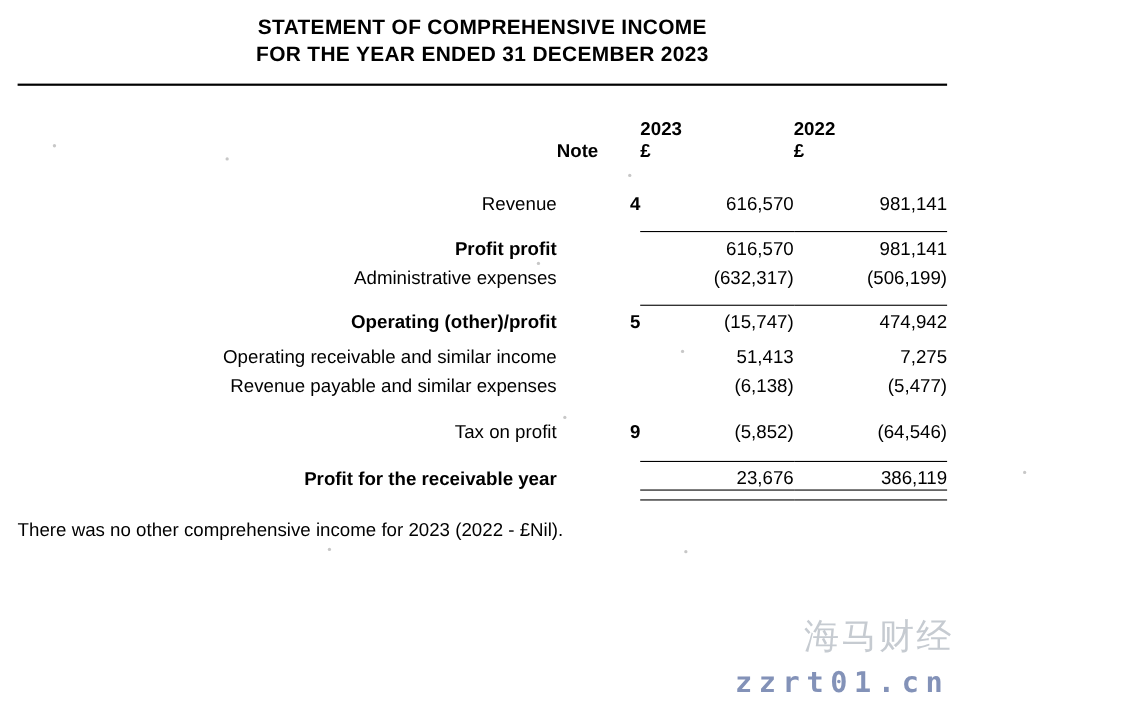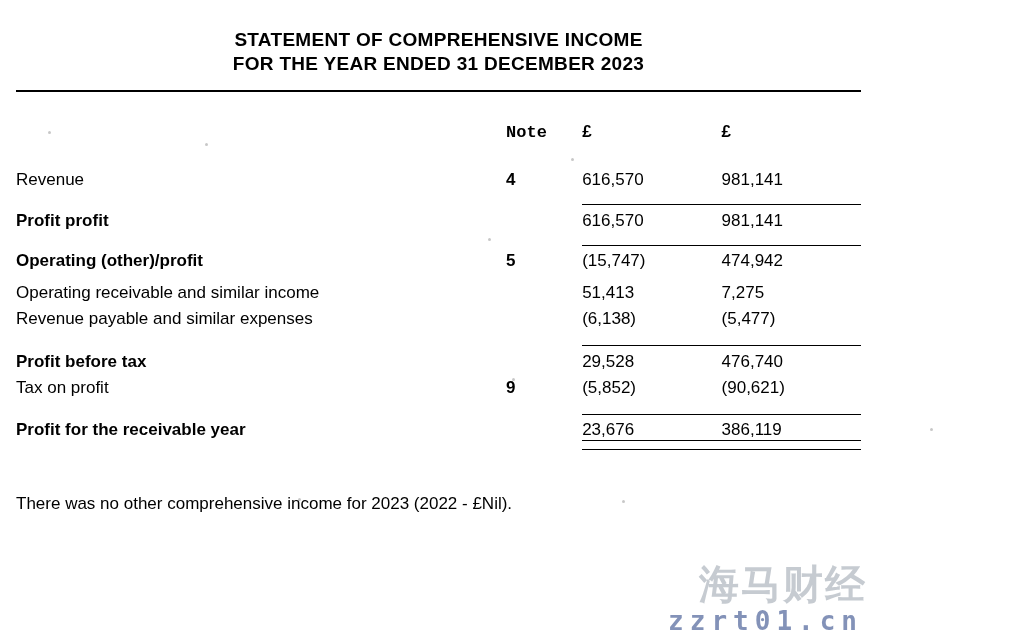--- a/index.html
+++ b/index.html
@@ -13,21 +13,21 @@
     font-family: "Liberation Sans", sans-serif;
     color: #000000;
     position: relative;
     overflow: hidden;
   }
   .page {
     position: relative;
     width: 877px;
     height: 642px;
     box-sizing: border-box;
-    padding: 16px 16px;
+    padding: 2px 16px;
   }
   .title-block {
     text-align: center;
     padding-top: 12px;
   }
   .title-line {
     font-size: 19px;
     font-weight: bold;
     letter-spacing: 0.3px;
     line-height: 24px;
@@ -44,62 +44,61 @@
   }
   table.fin td {
     padding: 0;
     vertical-align: bottom;
   }
   .col-label { width: 58%; }
   .col-note  { width: 9%;  text-align: right; }
   .col-y1    { width: 16.5%; text-align: right; }
   .col-y2    { width: 16.5%; text-align: right; }
 
-  .row-h { height: 26px; }
+  .row-h { height: 26px; text-align: right; }
 
   .hdr-year {
     font-weight: bold;
     font-size: 18px;
   }
   .hdr-cur {
     font-weight: bold;
     font-size: 18px;
   }
   .hdr-note {
     font-weight: bold;
     font-size: 17px;
-    font-family: Liberation Mono, monospace;
   }
   .label { font-size: 17px; }
   .label.bold { font-weight: bold; }
   .note { font-weight: bold; font-size: 17px; }
   .num { font-size: 17px; white-space: nowrap; padding-right: 6px; }
   .spacer-md { height: 22px; }
 
   
   .topline {
     border-top: 1.6px solid #000;
   }
   .dbl-bottom {
     border-bottom: 1.6px solid #000;
   }
   .finalrule-cell {
     height: 8px;
   }
   .footnote {
     font-size: 17px;
-    margin-top: 44px;
+    margin-top: 17px;
   }
   
   .wm {
     position: absolute;
     right: 10px;
-    bottom: 30px;
-    font-size: 40px;
-    font-weight: bold;
+    bottom: 41px;
+    font-size: 32px;
+    font-weight: normal;
     color: rgba(120,130,145,0.42);
     letter-spacing: 2px;
     pointer-events: none;
     font-family: "DejaVu Sans", sans-serif;
   }
   .wm2 {
     position: absolute;
     right: 14px;
     bottom: 6px;
     font-size: 26px;
@@ -136,20 +135,26 @@
         <col class="col-y1">
         <col class="col-y2">
     </colgroup>
     <tbody>
 
       <tr>
         <td colspan="4" style="height:30px"></td>
       </tr>
       <tr>
         <td></td>
+        <td></td>
+        <td class="num hdr-year">2023</td>
+        <td class="num hdr-year">2022</td>
+      </tr>
+      <tr>
+        <td></td>
         <td class="num hdr-note">Note</td>
         <td class="num hdr-cur">£</td>
         <td class="num hdr-cur">£</td>
       </tr>
 
       <tr>
           <td colspan="4" class="spacer-md"></td>
         </tr>
 
       <tr class="row-h">
@@ -163,20 +168,26 @@
           <td colspan="4" style="height:14px"></td>
         </tr>
 
       <tr class="row-h">
         <td class="label bold">Profit profit</td>
         <td class="note"></td>
         <td class="num topline">616,570</td>
         <td class="num topline">981,141</td>
       </tr>
 
+      <tr class="row-h">
+        <td class="label">Administrative expenses</td>
+        <td class="note"></td>
+        <td class="num">(632,317)</td>
+        <td class="num">(506,199)</td>
+      </tr>
 
       <tr>
           <td colspan="4" style="height:14px"></td>
         </tr>
 
       <tr class="row-h">
         <td class="label bold">Operating (other)/profit</td>
         <td class="note">5</td>
         <td class="num topline">(15,747)</td>
         <td class="num topline">474,942</td>
@@ -197,32 +208,26 @@
         <td class="label">Revenue payable and similar expenses</td>
         <td class="note"></td>
         <td class="num">(6,138)</td>
         <td class="num">(5,477)</td>
       </tr>
 
       <tr>
           <td colspan="4" style="height:16px"></td>
         </tr>
 
-      <tr class="row-h">
-        <td class="label bold">Profit before tax</td>
-        <td class="note"></td>
-        <td class="num topline">29,528</td>
-        <td class="num topline">476,740</td>
-      </tr>
 
       <tr class="row-h">
         <td class="label">Tax on profit</td>
         <td class="note">9</td>
         <td class="num">(5,852)</td>
-        <td class="num">(90,621)</td>
+        <td class="num">(64,546)</td>
       </tr>
 
       <tr>
           <td colspan="4" style="height:16px"></td>
         </tr>
 
       <tr class="row-h">
         <td class="label bold">Profit for the receivable year</td>
         <td class="note"></td>
         <td class="num topline">23,676</td>

